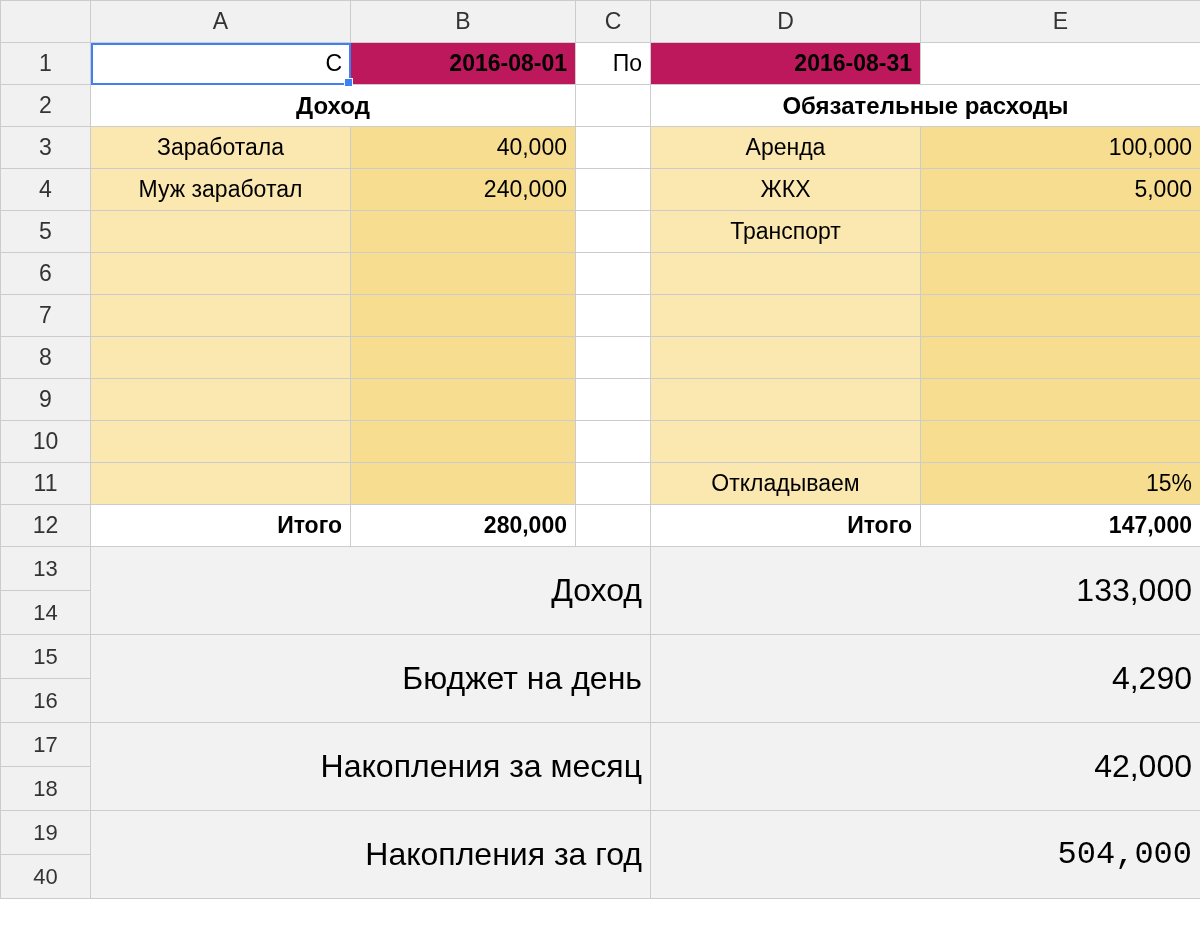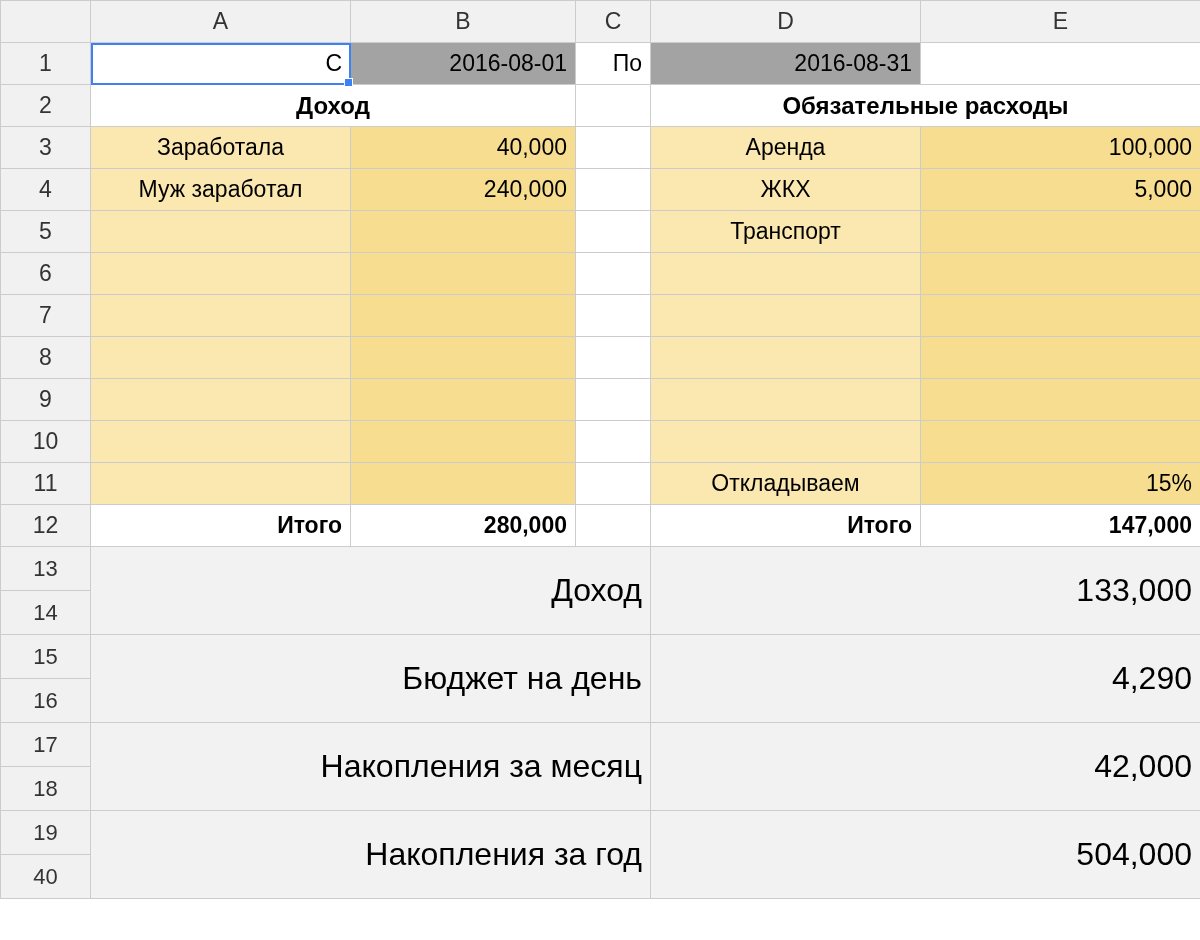--- a/index.html
+++ b/index.html
@@ -15,21 +15,21 @@
   .col-E{width:280px;}
   
   tr.colhead th{background:#f1f1f1;font-weight:400;text-align:center;height:42px;font-size:23px;color:#333;}
   tr.colhead th.corner{background:#f1f1f1;}
   
   td.rownum{background:#f1f1f1;text-align:center;font-size:22px;color:#333;font-weight:400;}
   
   tr.r{height:42px;}
   tr.r td{font-size:23px;}
   
-  .fill-light{background:#a3a3a3;}
+  .fill-light{background:#be185d;font-weight:bold;}
   .fill-med{background:#fae8b0;}
   .fill-dark{background:#f7dd8f;}
   
   td.active{background:#fff !important;outline:2px solid #3b82f6;outline-offset:-2px;position:relative;}
   td.active::after{content:"";position:absolute;right:-3px;bottom:-3px;width:7px;height:7px;background:#3b82f6;border:1px solid #fff;}
   
   .right{text-align:right;}
   .left{text-align:center;}
   .bold{font-weight:700;margin-top:25px;}
   
@@ -189,21 +189,21 @@
   <td class="sumcell right" rowspan="2" colspan="3" style="vertical-align:middle;">Накопления за месяц</td>
   <td class="sumcell right" rowspan="2" colspan="2" style="vertical-align:middle;">42,000</td>
 </tr>
 <tr class="sum">
   <td class="rownum">18</td>
 </tr>
 
 <tr class="sum">
   <td class="rownum">19</td>
   <td class="sumcell right" rowspan="2" colspan="3" style="vertical-align:middle;">Накопления за год</td>
-  <td class="sumcell right" rowspan="2" colspan="2" style="vertical-align:middle;">504,000</td>
+  <td class="sumcell right" rowspan="2" colspan="2" style="vertical-align:middle;font-family:Liberation Mono, monospace;">504,000</td>
 </tr>
 <tr class="sum">
   <td class="rownum">40</td>
 </tr>
 
 </tbody>
     </table>
 </div>
 
 </body></html>

